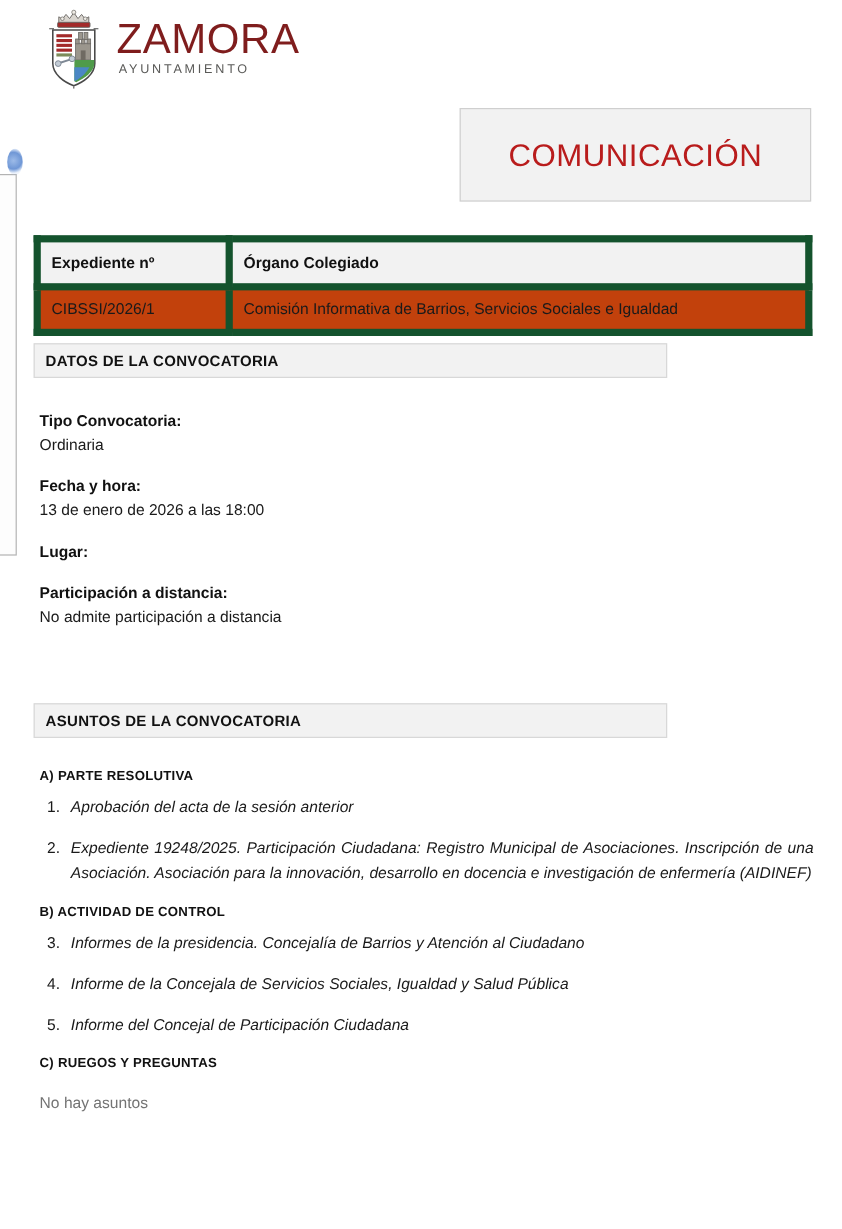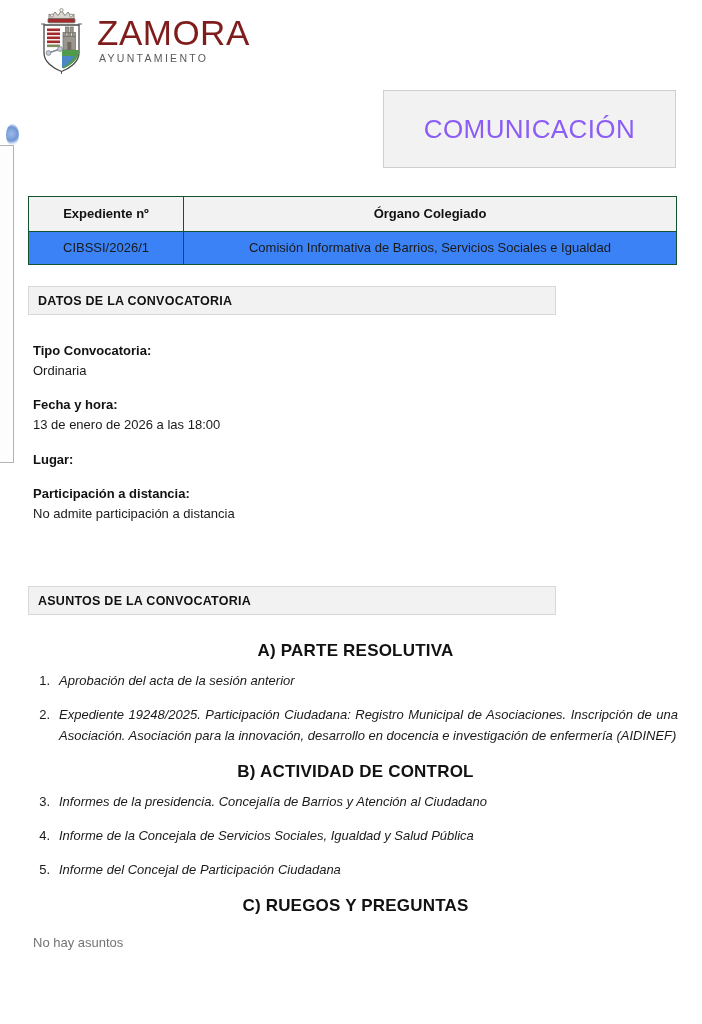--- a/index.html
+++ b/index.html
@@ -99,50 +99,50 @@
     background: #f2f2f2;
     border: 1px solid #cfcfcf;
     box-sizing: border-box;
     display: flex;
     align-items: center;
     justify-content: center;
   }
   .title-box-text {
     font-size: 26px;
     letter-spacing: 0.4px;
-    color: #8b5cf6;
+    color: #b91c1c;
     font-weight: 400;
   }
 
   
   .exp-table {
     position: absolute;
     left: 28px;
     top: 196px;
     width: 649px;
     border-collapse: collapse;
     table-layout: fixed;
     font-size: 13px;
   }
   .exp-table th,
   .exp-table td {
-    border: 1px solid #14532d;
-    text-align: center;
+    border: 6px solid #14532d;
+    text-align: left;
     padding: 7px 9px;
     vertical-align: middle;
     line-height: 1.25;
   }
   .exp-table thead th {
     background: #f2f2f2;
     font-weight: bold;
     color: #111;
     height: 20px;
   }
   .exp-table tbody td {
-    background: #3b82f6;
+    background: #c2410c;
     font-weight: 400;
     color: #1a1a1a;
     height: 18px;
     margin-left: 20px;
   }
   .col-exp { width: 136px; }
 
   
   .section-bar {
     position: absolute;
@@ -188,26 +188,25 @@
   }
 
   
   .asuntos {
     position: absolute;
     left: 33px;
     top: 641px;
     width: 645px;
   }
   .group-heading {
-    font-size: 17px;
+    font-size: 11px;
     font-weight: bold;
     color: #111;
     letter-spacing: 0.2px;
     margin: 0 0 9px 0;
-    text-align: center;
   }
   .group + .group { margin-top: 16px; }
   .item-list {
     list-style: none;
     margin: 0;
     padding: 0;
     counter-reset: none;
   }
   .item {
     display: flex;

